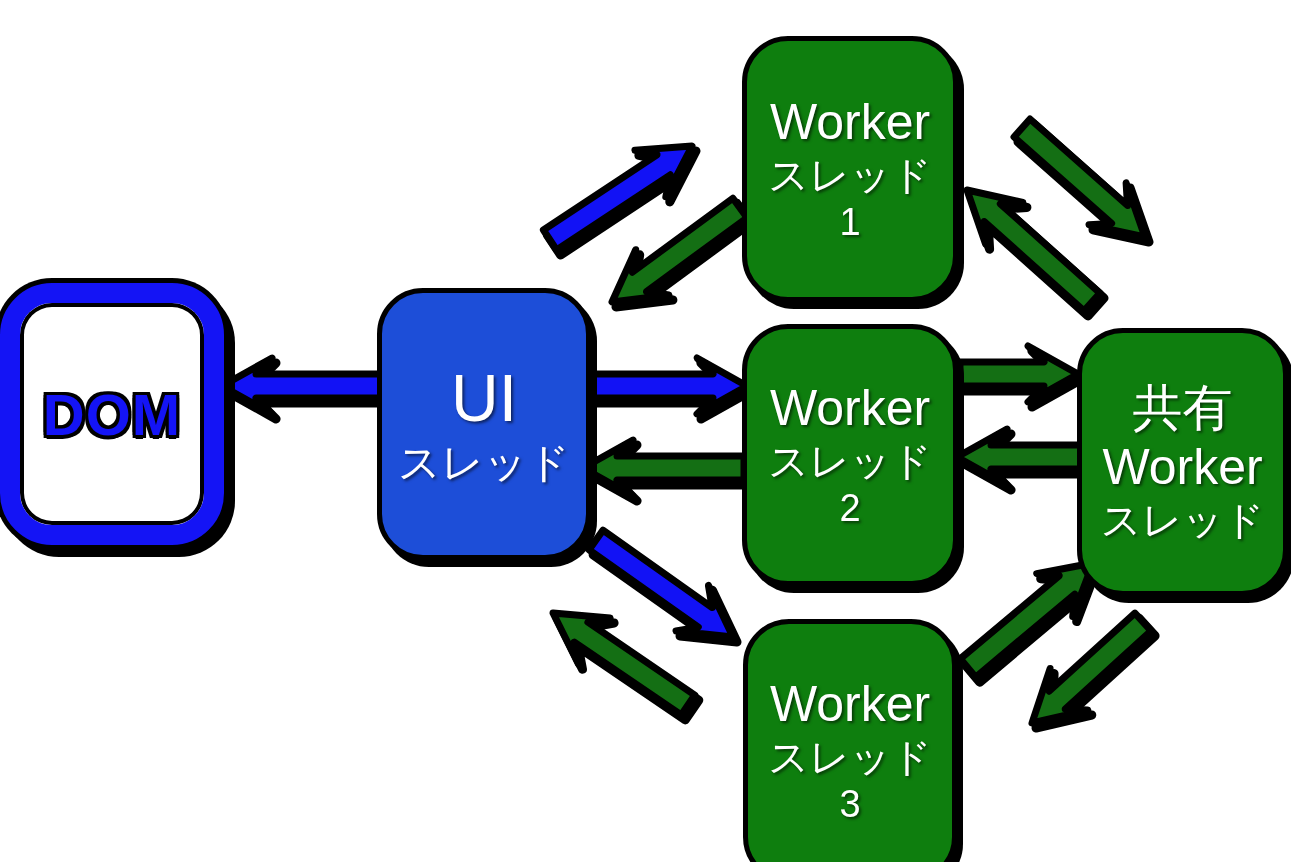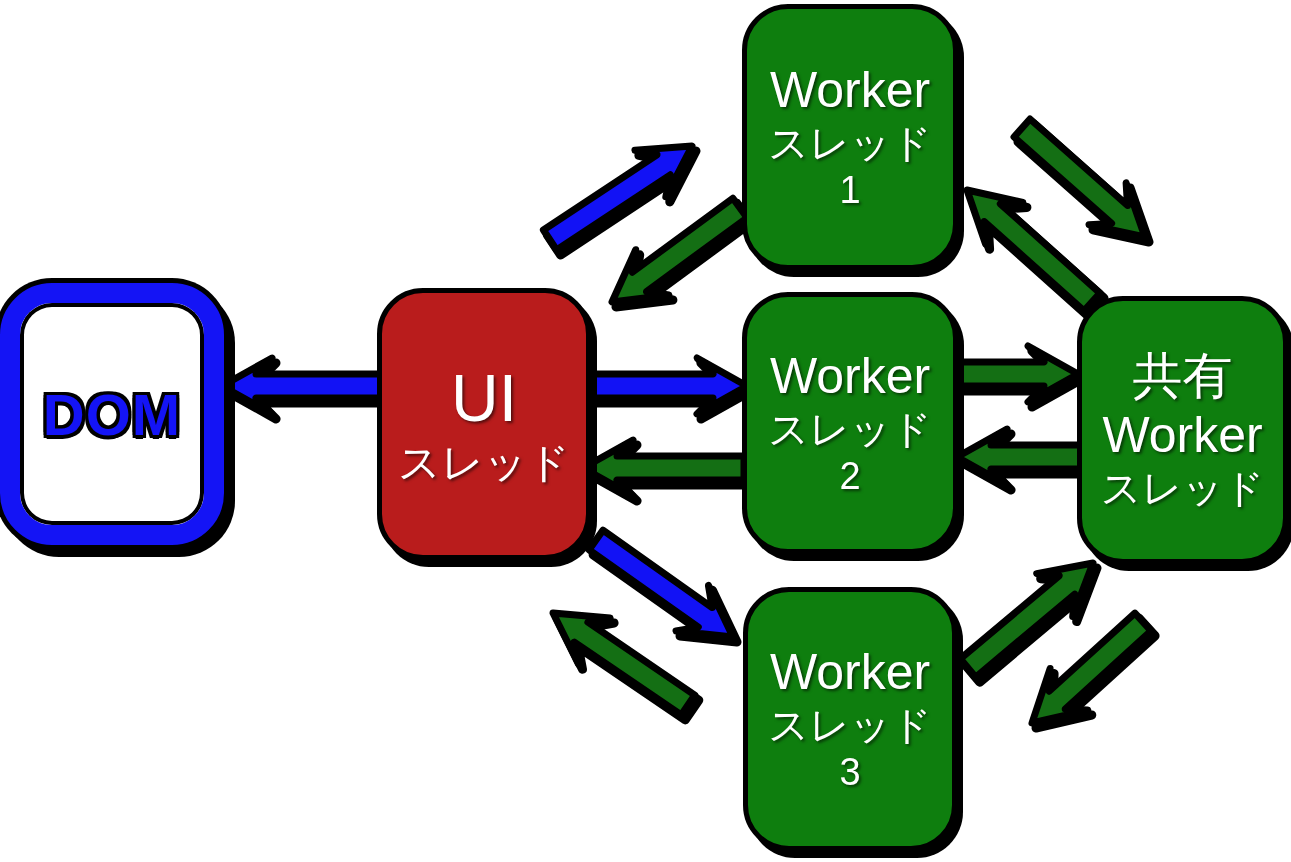--- a/index.html
+++ b/index.html
@@ -8,22 +8,22 @@
     font-family:"Liberation Sans","DejaVu Sans",sans-serif;overflow:hidden;
   }
   #arrow-layer{position:absolute;left:0;top:0;width:1291px;height:862px;z-index:1;}
   .box{
     position:absolute;z-index:2;box-sizing:border-box;
     display:flex;flex-direction:column;align-items:center;justify-content:center;
     text-align:center;color:#ffffff;
     border:5px solid #000;border-radius:46px;
     box-shadow:6px 7px 0 0 #000;
   }
-  .green-box{background:#0E7E0E;}
-  .blue-box{background:#b91c1c;}
+  .green-box{background:#0E7E0E;margin-top:32px;}
+  .blue-box{background:#1d4ed8;}
   .dom-box{
     background:#ffffff;border:20px solid #1414F5;border-radius:52px;
     box-shadow:7px 8px 0 4px #000, 0 0 0 5px #000, inset 0 0 0 4px #000;
   }
   .dom-label{
     color:#1414F5;font-size:58px;font-weight:bold;letter-spacing:1px;
     text-shadow:-3px -3px 0 #000,3px -3px 0 #000,-3px 3px 0 #000,3px 3px 0 #000,
                 -3px 0 0 #000,3px 0 0 #000,0 -3px 0 #000,0 4px 0 #000;
   }
   .t{ text-shadow:2px 2px 3px rgba(0,0,0,.55); line-height:1.18; }

